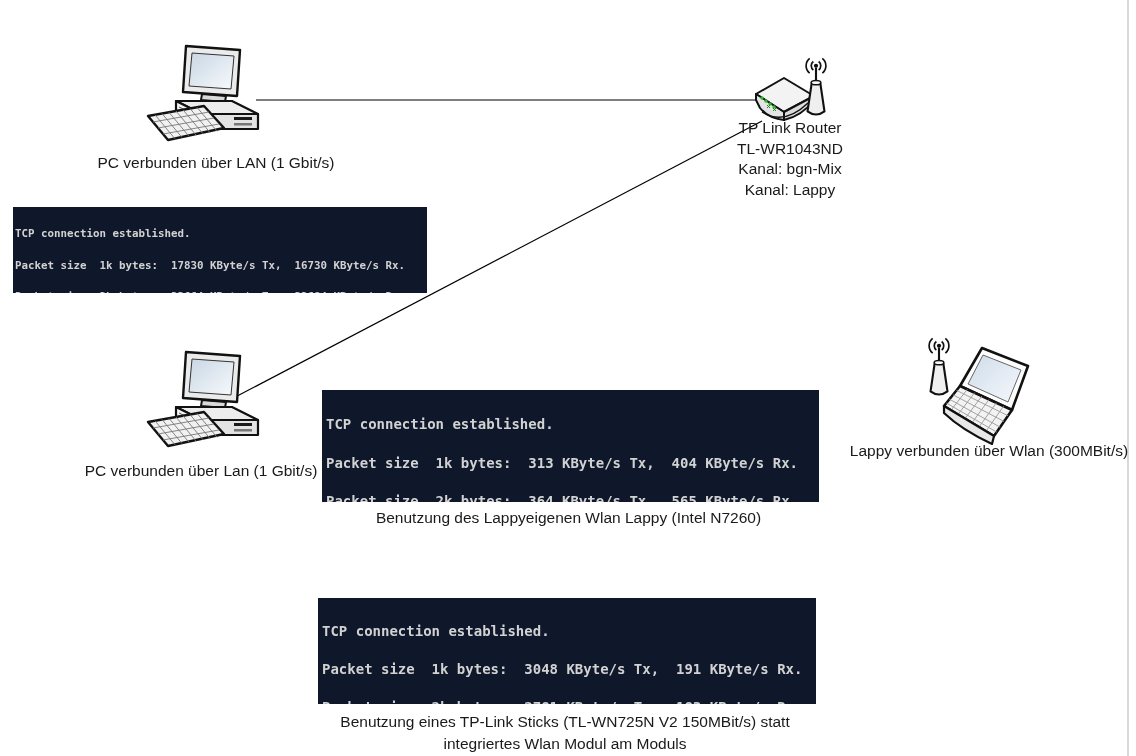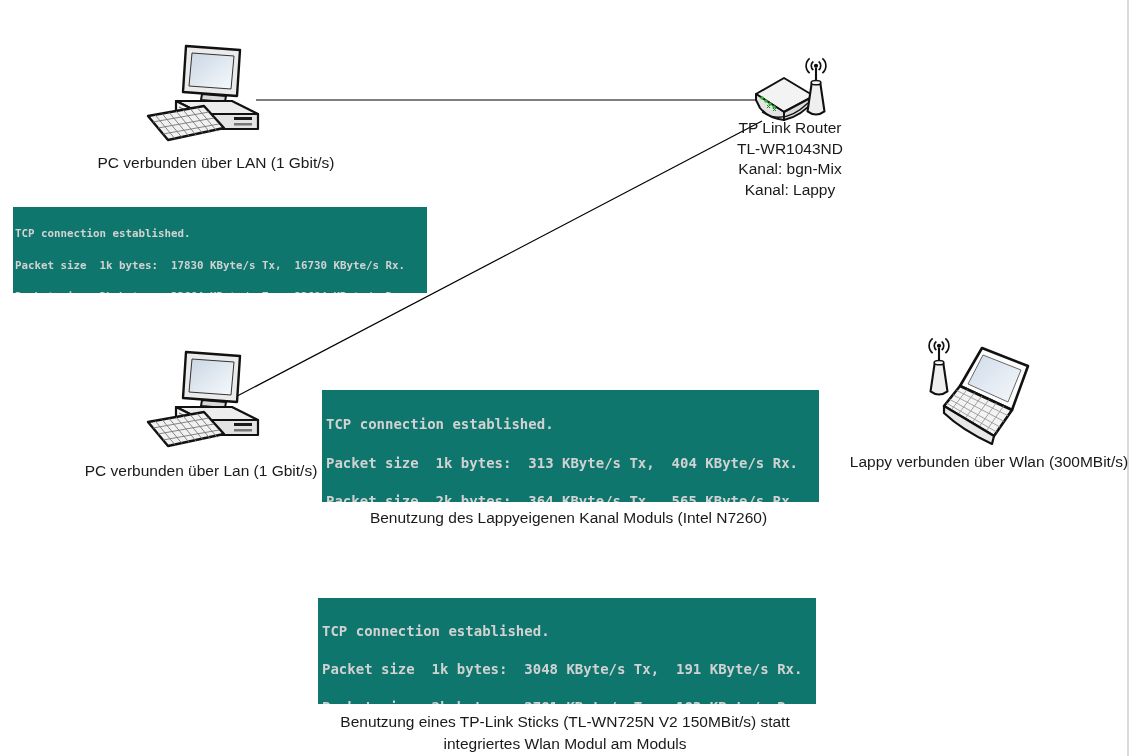--- a/index.html
+++ b/index.html
@@ -10,21 +10,21 @@
   .abs{position:absolute;}
   svg{display:block;}
   #link-lines{position:absolute;left:0;top:0;z-index:1;}
   .icon{z-index:3;}
   .label{
     z-index:4;font-size:15.5px;line-height:20px;text-align:center;
     color:#1a1a1a;white-space:nowrap;
   }
   .label-block div{white-space:nowrap;}
   .terminal{
-    z-index:5;background:#0f766e;color:#d2d2d2;
+    z-index:5;background:#0f172a;color:#d2d2d2;
     font-family:"DejaVu Sans Mono",monospace;font-weight:bold;
     white-space:pre;overflow:hidden;
   }
   .terminal div{white-space:pre;}
   .t-small{font-size:10.8px;line-height:10.55px;padding:1px 0 0 2px;}
   .t-big{font-size:14px;line-height:12.9px;padding:2px 0 0 4px;}
   .t-big3{font-size:14px;line-height:12.6px;padding:2px 0 0 4px;}
   .caption{z-index:4;font-size:15.5px;line-height:21.5px;text-align:center;color:#1a1a1a;}
   #page-edge{z-index:0;background:#d9d9d9;}
 </style>
@@ -146,21 +146,21 @@
   <div class="abs terminal t-big" style="left:322px;top:390px;width:493px;height:110px;">
     <div>TCP connection established.</div>
     <div>Packet size  1k bytes:  313 KByte/s Tx,  404 KByte/s Rx.</div>
     <div>Packet size  2k bytes:  364 KByte/s Tx,  565 KByte/s Rx.</div>
     
     
     
     
     
   </div>
-  <div class="abs caption" style="left:322px;top:507px;width:493px;">Benutzung des Lappyeigenen Kanal Moduls (Intel N7260)</div>
+  <div class="abs caption" style="left:322px;top:507px;width:493px;">Benutzung des Lappyeigenen Wlan Lappy (Intel N7260)</div>
 
   <svg class="abs icon" style="left:921px;top:334px;" width="36" height="68" viewBox="0 0 34 64">
     <g stroke="#111" stroke-width="1.6" fill="none">
       <path d="M11,4 A9,9 0 0 0 11,18"></path>
         <path d="M14.5,7 A5,5 0 0 0 14.5,15"></path>
       <path d="M23,4 A9,9 0 0 1 23,18"></path>
         <path d="M19.5,7 A5,5 0 0 1 19.5,15"></path>
     </g>
     <circle cx="17" cy="11" r="2" fill="#111"></circle>
     <line x1="17" y1="13" x2="17" y2="27" stroke="#111" stroke-width="2"></line>
@@ -176,21 +176,21 @@
     </defs>
     <path d="M40,2 L86,20 L70,64 L18,40 Z" fill="#fdfdfd" stroke="#111" stroke-width="2.6" stroke-linejoin="round"></path>
     <path d="M41,9 L79,24 L66,56 L26,38 Z" fill="url(#scr3)" stroke="#444" stroke-width="0.8"></path>
     <path d="M18,40 L70,64 L52,90 L2,60 Z" fill="#f3f3f3" stroke="#111" stroke-width="2.6" stroke-linejoin="round"></path>
     <g stroke="#999" stroke-width="0.9" fill="none">
       <path d="M14.5,44.4 L66,69.7 M11,48.8 L62,75.4 M7.4,53.2 L58.1,81.1 M4.4,57 L54.7,86.1"></path>
       <path d="M25.3,43.4 L9,64.2 M32.6,46.7 L16,68.4 M39.8,50.1 L23,72.6 M47.1,53.4 L30,76.8 M54.4,56.8 L37,81 M61.6,60.1 L44,85.2"></path>
     </g>
     <path d="M2,60 L52,90 L50,98 Q20,84 2,67 Z" fill="#e8e8e8" stroke="#111" stroke-width="2.2" stroke-linejoin="round"></path>
   </svg>
-  <div class="abs label" style="left:848px;top:452px;width:282px;">Lappy verbunden über Wlan (300MBit/s)</div>
+  <div class="abs label" style="left:848px;top:441px;width:282px;">Lappy verbunden über Wlan (300MBit/s)</div>
 
   <div class="abs terminal t-big3" style="left:318px;top:598px;width:494px;height:104px;">
     <div>TCP connection established.</div>
     <div>Packet size  1k bytes:  3048 KByte/s Tx,  191 KByte/s Rx.</div>
     <div>Packet size  2k bytes:  2781 KByte/s Tx,  183 KByte/s Rx.</div>
     
     
     
     
     

